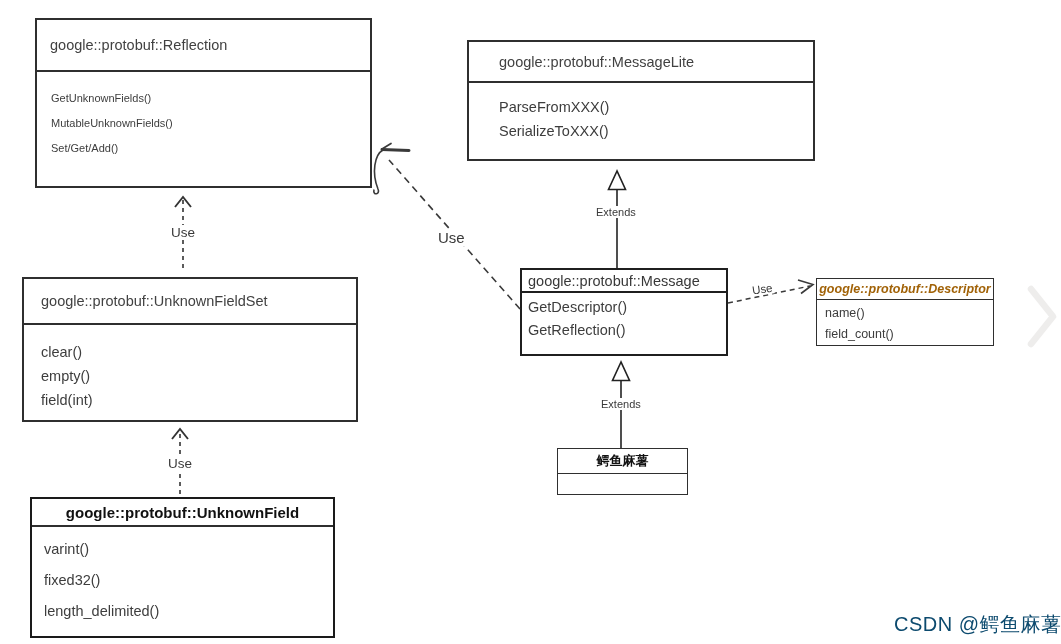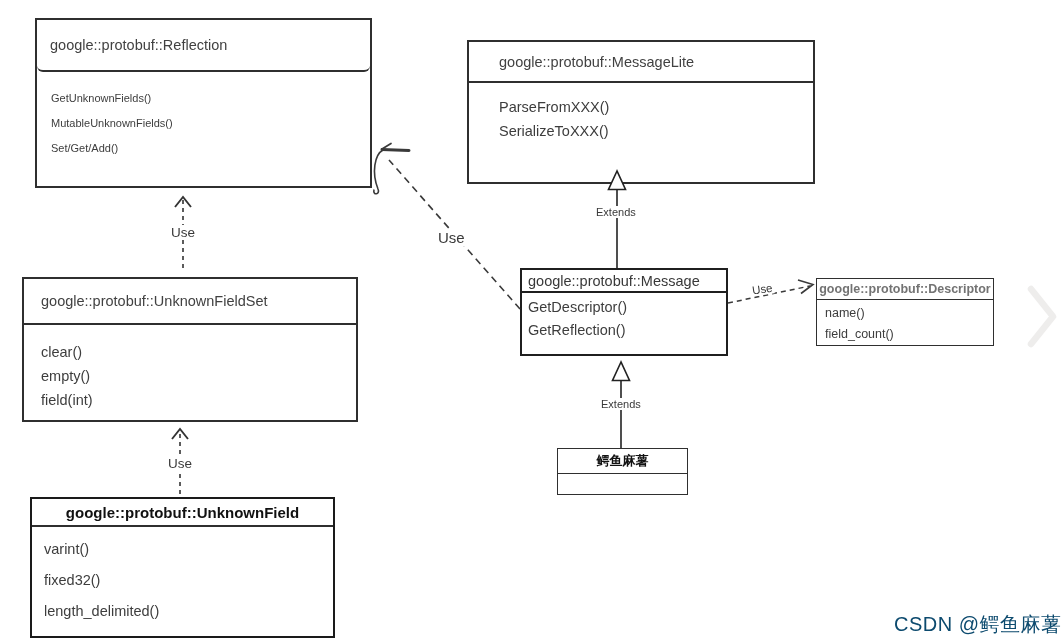--- a/index.html
+++ b/index.html
@@ -7,37 +7,37 @@
     position:relative;width:1061px;height:644px;background:#fff;overflow:hidden;
     font-family:"Liberation Sans","DejaVu Sans",sans-serif;
   }
   
   .uml-box{position:absolute;background:#fff;box-sizing:border-box;border:2px solid #2f2f2f;}
   .uml-title{box-sizing:border-box;display:flex;align-items:center;color:#414141;border-bottom:2px solid #2f2f2f;}
   .uml-body{box-sizing:border-box;color:#3d3d3d;}
   .uml-method{white-space:nowrap;}
 
   #box-reflection{left:35px;top:18px;width:337px;height:170px;}
-  #box-reflection .uml-title{height:52px;padding-left:13px;font-size:14.5px;border-radius:6px;}
+  #box-reflection .uml-title{height:52px;padding-left:13px;font-size:14.5px;}
   #box-reflection .uml-body{padding:14px 0 0 14px;font-size:11px;line-height:25px;}
 
-  #box-messagelite{left:467px;top:40px;width:348px;height:144px;}
+  #box-messagelite{left:467px;top:40px;width:348px;height:121px;}
   #box-messagelite .uml-title{height:41px;padding-left:30px;font-size:14.5px;}
   #box-messagelite .uml-body{padding:12px 0 0 30px;font-size:14.5px;line-height:24px;}
 
   #box-unknownfieldset{left:22px;top:277px;width:336px;height:145px;}
   #box-unknownfieldset .uml-title{height:46px;padding-left:17px;font-size:14.5px;}
   #box-unknownfieldset .uml-body{padding:15px 0 0 17px;font-size:14.5px;line-height:24px;}
 
   #box-message{left:520px;top:268px;width:208px;height:88px;border-color:#1f1f1f;}
   #box-message .uml-title{height:23px;padding-left:6px;font-size:14.5px;color:#383838;border-bottom-color:#1f1f1f;}
   #box-message .uml-body{padding:3px 0 0 6px;font-size:14.5px;line-height:23px;}
 
   #box-descriptor{left:816px;top:278px;width:178px;height:68px;border-width:1.5px;}
-  #box-descriptor .uml-title{height:21px;justify-content:center;font-size:12.5px;font-weight:bold;color:#737373;border-bottom-width:1.5px;}
+  #box-descriptor .uml-title{height:21px;justify-content:center;font-size:12.5px;font-weight:bold;color:#a16207;border-bottom-width:1.5px;font-style:italic;}
   #box-descriptor .uml-body{padding:3px 0 0 8px;font-size:12.5px;line-height:21px;}
 
   #box-unknownfield{left:30px;top:497px;width:305px;height:141px;border-width:2.5px;border-color:#1a1a1a;}
   #box-unknownfield .uml-title{height:28px;justify-content:center;font-size:15px;font-weight:bold;color:#111;}
   #box-unknownfield .uml-body{padding:7px 0 0 12px;font-size:14.5px;line-height:31px;}
 
   #box-custom{left:557px;top:448px;width:131px;height:47px;border-width:1.5px;}
   #box-custom .uml-title{height:25px;justify-content:center;font-size:13px;font-weight:bold;color:#111;border-bottom-width:1.5px;}
   #box-custom .uml-body{height:100%;}
 

